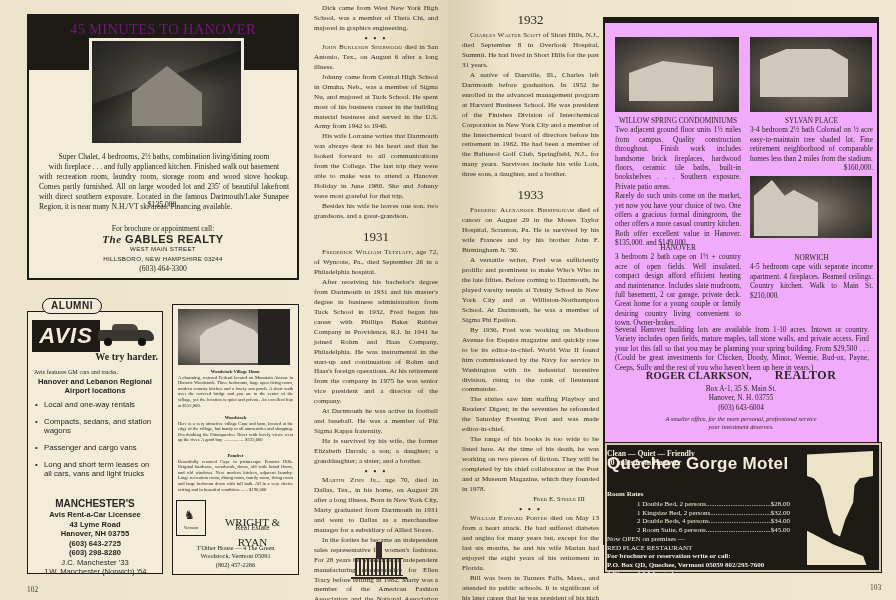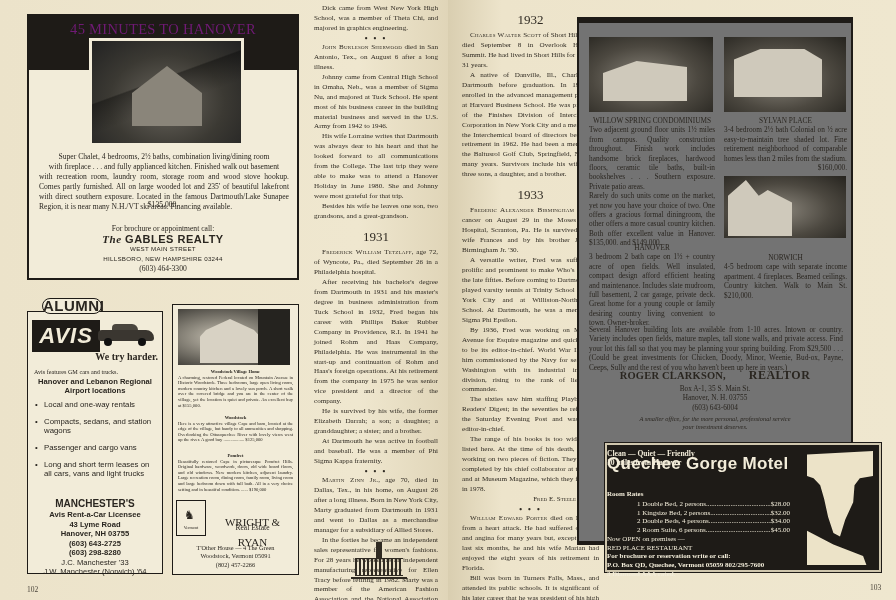--- a/index.html
+++ b/index.html
@@ -52,21 +52,21 @@
   .chalet-ad .price { position: absolute; left: 0; right: 0; top: 184px; text-align: center; font-size: 7.6px; }
   .chalet-ad .contact { position: absolute; left: 0; right: 0; top: 208px; text-align: center; font-size: 7.6px; line-height: 10px; }
   .gables { font-family: "Liberation Sans", sans-serif; font-weight: bold; font-size: 11px; letter-spacing: 0.5px; }
   .gables i { font-family: "Liberation Serif", serif; font-style: italic; }
   .sans-small { font-family: "Liberation Sans", sans-serif; font-size: 6.2px; letter-spacing: 0.3px; }
 
   
   .alumni-tab {
     position: absolute; left: 42px; top: 298px; width: 60px; height: 16px;
     border: 1.5px solid #1e1b17; border-radius: 9px; background: #f2ecd9;
-    font-family: "Liberation Sans", sans-serif; font-weight: bold; font-size: 15px;
+    font-family: "Liberation Sans", sans-serif; font-weight: bold; font-size: 10px;
     text-align: center; line-height: 13px; letter-spacing: 0.5px;
   }
   .avis-ad {
     position: absolute; left: 27px; top: 311px; width: 136px; height: 263px;
     border: 1.5px solid #1e1b17; background: #f2ecd9;
     font-family: "Liberation Sans", sans-serif; font-size: 7.3px; line-height: 9px;
   }
   .avis-logo {
     position: absolute; left: 4px; top: 8px; width: 68px; height: 32px; background: #1e1b17;
     color: #f2ecd9; font-weight: bold; font-style: italic; font-size: 22px; line-height: 32px;
@@ -132,22 +132,22 @@
     position: absolute; left: 351px; top: 540px; width: 56px; height: 40px;
   }
   .seal .base { position: absolute; left: 4px; top: 18px; width: 48px; height: 18px; background: repeating-linear-gradient(90deg, #2f2a22 0 2px, transparent 2px 4px); border-top: 1.5px solid #2f2a22; border-bottom: 1.5px solid #2f2a22; }
   .seal .tower { position: absolute; left: 25px; top: 2px; width: 6px; height: 17px; background: #2f2a22; }
   .seal .ground { position: absolute; left: 0; top: 37px; width: 56px; height: 1.5px; background: #2f2a22; }
 
   .page-num { position: absolute; font-size: 7.5px; color: #4a443a; }
 
   
   .clarkson-ad {
-    position: absolute; left: 577px; top: 17px; width: 276px; height: 528px;
-    border: 2px solid #1e1b17; background: #737373; border-top-width: 6px; border-bottom-width: 4px;
+    position: absolute; left: 603px; top: 17px; width: 276px; height: 528px;
+    border: 2px solid #1e1b17; background: #f0abfc; border-top-width: 6px; border-bottom-width: 4px;
     font-size: 7.3px; line-height: 9.4px;
   }
   .cl-photo { position: absolute; background: radial-gradient(ellipse at 45% 55%, #8a857b 0%, #4c4840 55%, #26241f 100%); }
   .cl-photo .h { position: absolute; background: #cfc9bb; }
   .cl-item { position: absolute; text-align: justify; }
   .cl-item .t { display: block; text-align: center; }
   .cl-item .r { display: block; text-align: right; }
   .cl-lots { position: absolute; left: 10px; right: 8px; top: 302px; text-align: justify; }
   .cl-name { position: absolute; left: 0; right: 0; top: 348px; text-align: center; font-weight: bold; font-size: 10.5px; letter-spacing: 0.2px; }
   .cl-name .rl { font-size: 12px; letter-spacing: 0.5px; padding-left: 20px; }
@@ -270,22 +270,22 @@
   <div class="col col-left">
     <p>Dick came from West New York High School, was a member of Theta Chi, and majored in graphics engineering.</p>
     <div class="dots">• • •</div>
     <p><span class="sc">John Burleson Sherwood</span><span> died in San Antonio, Tex., on August 6 after a long illness.</span></p>
     <p>Johnny came from Central High School in Omaha, Neb., was a member of Sigma Nu, and majored at Tuck School. He spent most of his business career in the building material business and served in the U.S. Army from 1942 to 1946.</p>
     <p>His wife Lorraine writes that Dartmouth was always dear to his heart and that he looked forward to all communications from the College. The last trip they were able to make was to attend a Hanover Holiday in June 1980. She and Johnny were most grateful for that trip.</p>
     <p>Besides his wife he leaves one son, two grandsons, and a great-grandson.</p>
     <div class="year">1931</div>
     <p><span class="sc">Frederick William Tetzlaff</span><span>, age 72, of Wyncote, Pa., died September 26 in a Philadelphia hospital.</span></p>
     <p>After receiving his bachelor's degree from Dartmouth in 1931 and his master's degree in business administration from Tuck School in 1932, Fred began his career with Phillips Baker Rubber Company in Providence, R.I. In 1941 he joined Rohm and Haas Company, Philadelphia. He was instrumental in the start-up and continuation of Rohm and Haas's foreign operations. At his retirement from the company in 1975 he was senior vice president and a director of the company.</p>
+    <p>At Dartmouth he was active in football and baseball. He was a member of Phi Sigma Kappa fraternity.</p>
     <p>He is survived by his wife, the former Elizabeth Darrah; a son; a daughter; a granddaughter; a sister; and a brother.</p>
-    <p>At Dartmouth he was active in football and baseball. He was a member of Phi Sigma Kappa fraternity.</p>
     <div class="dots">• • •</div>
     <p><span class="sc">Martin Zinn Jr.</span><span>, age 70, died in Dallas, Tex., in his home, on August 26 after a long illness. Born in New York City, Marty graduated from Dartmouth in 1931 and went to Dallas as a merchandise manager for a subsidiary of Allied Stores.</span></p>
     <p>In the forties he became an independent sales representative for women's fashions. For 28 years he worked as an independent manufacturing representative for Ellen Tracy before retiring in 1982. Marty was a member of the American Fashion Association and the National Association of Women's Apparel. He was a member of the Temple Emanu-El, where he served on the brotherhood board.</p>
 
   </div>
 
   <div class="seal">
     <div class="tower"></div>
       <div class="base"></div>
       <div class="ground"></div>

